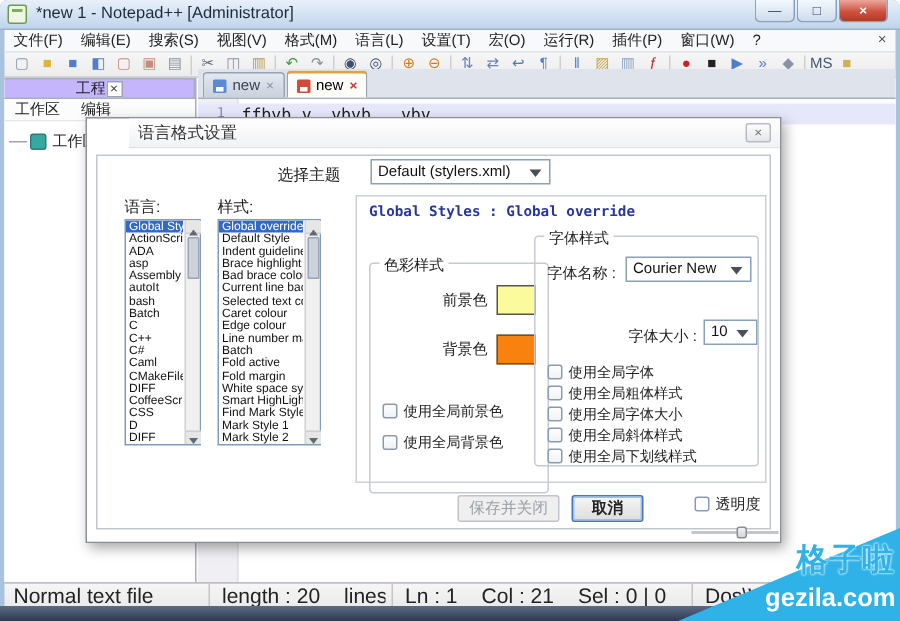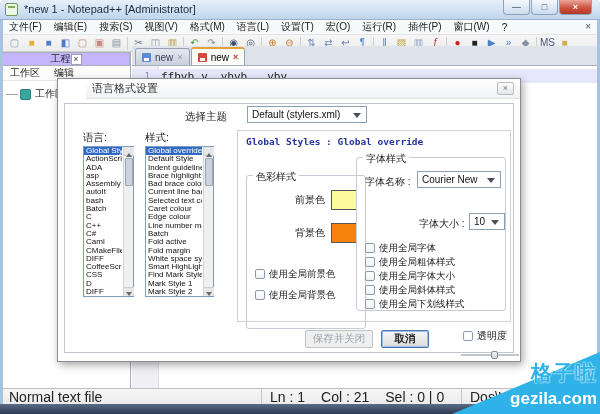--- a/index.html
+++ b/index.html
@@ -347,20 +347,24 @@
             </span>
         </div>
       </div>
     </div>
   </div>
 
   <div class="statusbar">
     <div class="sb-cell sb1">
         <span>Normal text file</span>
       </div>
+    <div class="sb-cell sb2">
+      <span>length : 20</span>
+      <span>lines : 1</span>
+    </div>
     <div class="sb-cell sb3">
       <span>Ln : 1</span>
       <span>Col : 21</span>
       <span>Sel : 0 | 0</span>
     </div>
     <div class="sb-cell sb4">
         <span>Dos\Windows</span>
       </div>
   </div>
 

